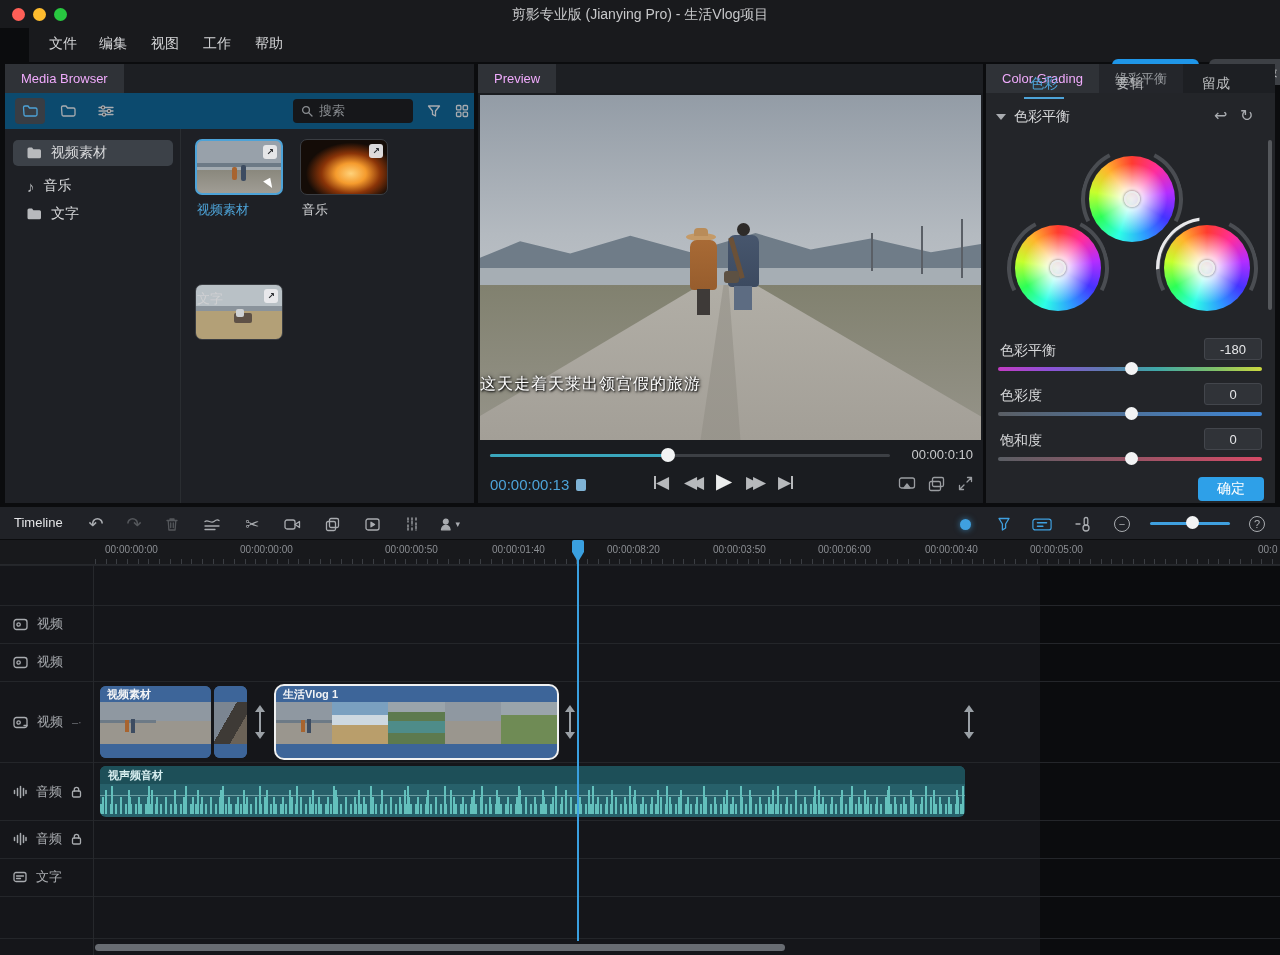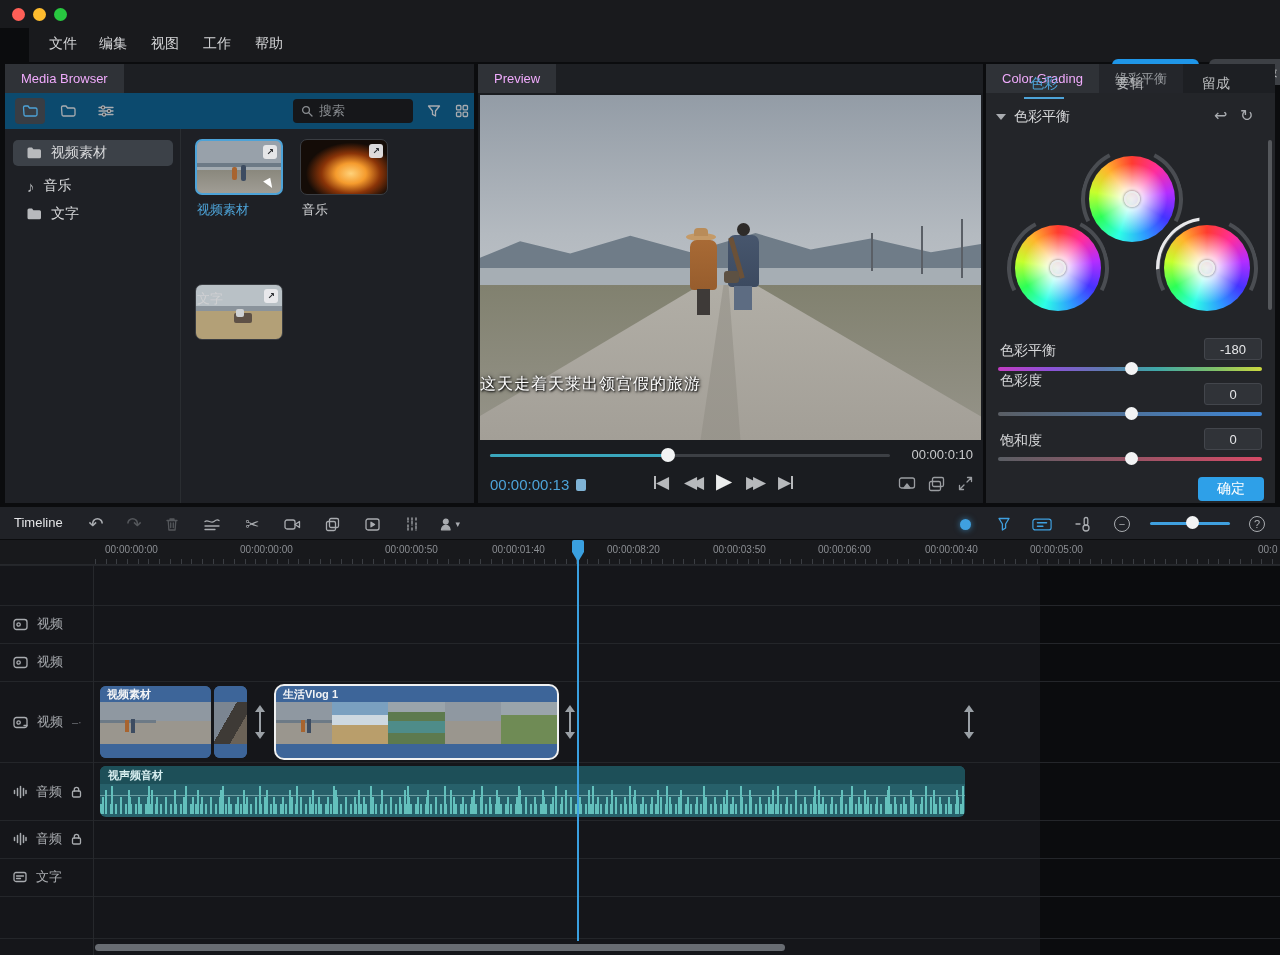--- a/index.html
+++ b/index.html
@@ -163,20 +163,21 @@
   .ic { display:flex; align-items:center; justify-content:center; }
   svg.ln { fill:none; stroke:currentColor; stroke-width:1.3; stroke-linecap:round; stroke-linejoin:round; }
 </style>
 </head>
 <body>
 
 <div id="titlebar" class="abs">
   <div class="abs light" style="left:12px;background:#ff5f57"></div>
   <div class="abs light" style="left:33px;background:#febc2e"></div>
   <div class="abs light" style="left:54px;background:#28c840"></div>
+  <div id="win-title" class="abs">剪影专业版 (Jianying Pro) - 生活Vlog项目</div>
 </div>
 
 <div id="menubar" class="abs">
   <span class="abs menu-item" style="left:20px">文件</span>
   <span class="abs menu-item" style="left:70px">编集</span>
   <span class="abs menu-item" style="left:122px">视图</span>
   <span class="abs menu-item" style="left:174px">工作</span>
   <span class="abs menu-item" style="left:226px">帮助</span>
   <div id="btn-new" class="abs btn">
     <span>+</span>
@@ -391,21 +392,21 @@
   <div class="abs wheel" style="left:178px;top:161px">
       <div class="wheel-handle"></div>
     </div>
   <div id="cg-scroll" class="abs"></div>
 
   <span class="abs cg-label" style="left:14px;top:278px">色彩平衡</span>
   <div class="abs val-box" style="left:218px;top:274px">-180</div>
   <div class="abs slider-track sl-hue" style="left:12px;top:303px"></div>
   <div class="abs sl-handle" style="left:139px;top:298px"></div>
 
-  <span class="abs cg-label" style="left:14px;top:308px">色彩度</span>
+  <span class="abs cg-label" style="left:14px;top:323px">色彩度</span>
   <div class="abs val-box" style="left:218px;top:319px">0</div>
   <div class="abs slider-track sl-blue" style="left:12px;top:348px"></div>
   <div class="abs sl-handle" style="left:139px;top:343px"></div>
 
   <span class="abs cg-label" style="left:14px;top:368px">饱和度</span>
   <div class="abs val-box" style="left:218px;top:364px">0</div>
   <div class="abs slider-track sl-red" style="left:12px;top:393px"></div>
   <div class="abs sl-handle" style="left:139px;top:388px"></div>
 
   <div id="confirm-btn" class="abs">确定</div>

